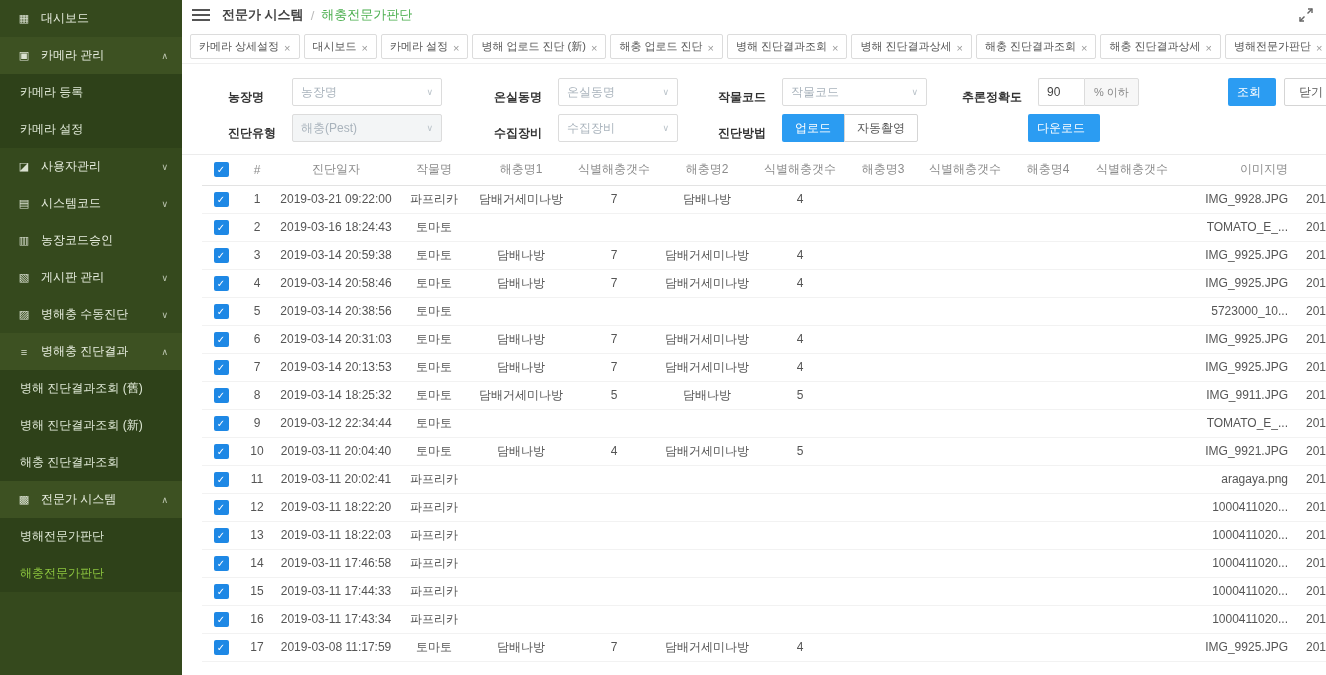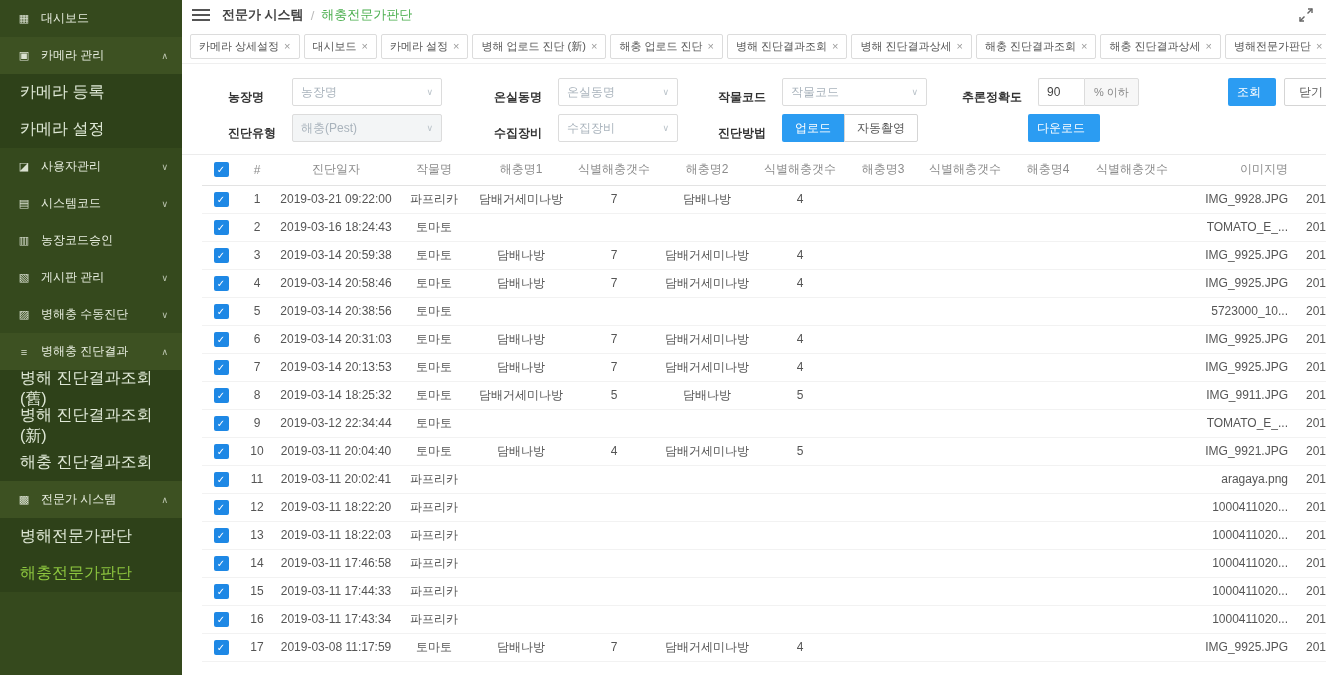--- a/index.html
+++ b/index.html
@@ -8,37 +8,37 @@
   .app { display: flex; width: 100%; height: 100%; }
 
   
   .sidebar { width: 182px; height: 100%; flex-shrink: 0; background: var(--sidebar_bg, #35491d); overflow: hidden; }
   .side-item { display: flex; align-items: center; height: 37px; padding: 0 14px 0 16px;
     color: var(--sidebar_text, #e8eee0); font-size: 12px; cursor: pointer; }
   .side-item.open { background: var(--sidebar_open_bg, #3d5122); }
   .side-item .ico { width: 16px; margin-right: 9px; font-size: 11px; opacity: .92; text-align: center; }
   .side-item .chev { margin-left: auto; font-size: 9px; opacity: .75; }
   .side-sub { display: flex; align-items: center; height: 37px; padding-left: 20px;
-    color: #dfe8d6; font-size: 16px; background: var(--sidebar_sub_bg, #2e4119); cursor: pointer; }
+    color: #dfe8d6; font-size: 12px; background: var(--sidebar_sub_bg, #2e4119); cursor: pointer; }
   .side-sub.active { color: var(--active_green, #8dc63f); }
 
   
   .main { flex: 1; height: 100%; display: flex; flex-direction: column; overflow: hidden; background: #fff; }
 
   .topbar { height: 30px; display: flex; align-items: center; padding: 0 12px 0 10px; flex-shrink: 0; }
   .hamburger { cursor: pointer; margin-right: 12px; display: flex; align-items: center; }
   .breadcrumb { display: flex; align-items: center; gap: 7px; font-size: 13px; }
   .bc-root { color: #444; font-weight: 700; }
   .bc-sep { color: #bbb; }
   .bc-cur { color: var(--link_green, #4caf50); }
   .expand-btn { margin-left: auto; cursor: pointer; display: flex; align-items: center; }
 
   .tabbar { height: 34px; display: flex; align-items: center; gap: 4px; padding: 0 8px;
     border-bottom: 1px solid #efefef; white-space: nowrap; overflow: hidden; flex-shrink: 0; }
-  .tab { display: inline-flex; align-items: center; gap: 5px; border: 1px solid #dcdcdc; border-radius: 2px;
+  .tab { display: inline-flex; align-items: flex-end; gap: 5px; border: 1px solid #dcdcdc; border-radius: 2px;
     background: #fff; padding: 4px 8px; font-size: 11px; color: #555; cursor: pointer; flex-shrink: 0; }
   .tab .x { color: #9a9a9a; font-size: 11px; line-height: 1; }
 
   
   .filters { padding: 14px 0 12px 46px; border-bottom: 1px solid #ececec; flex-shrink: 0; }
   .frow { display: flex; align-items: flex-end; height: 28px; }
   .frow + .frow { margin-top: 8px; }
   .flabel { display: inline-block; width: 64px; font-size: 12px; color: #333; font-weight: 700; flex-shrink: 0; }
   .flabel.wide { width: 76px; }
   .select { display: flex; align-items: center; justify-content: space-between; height: 28px;

